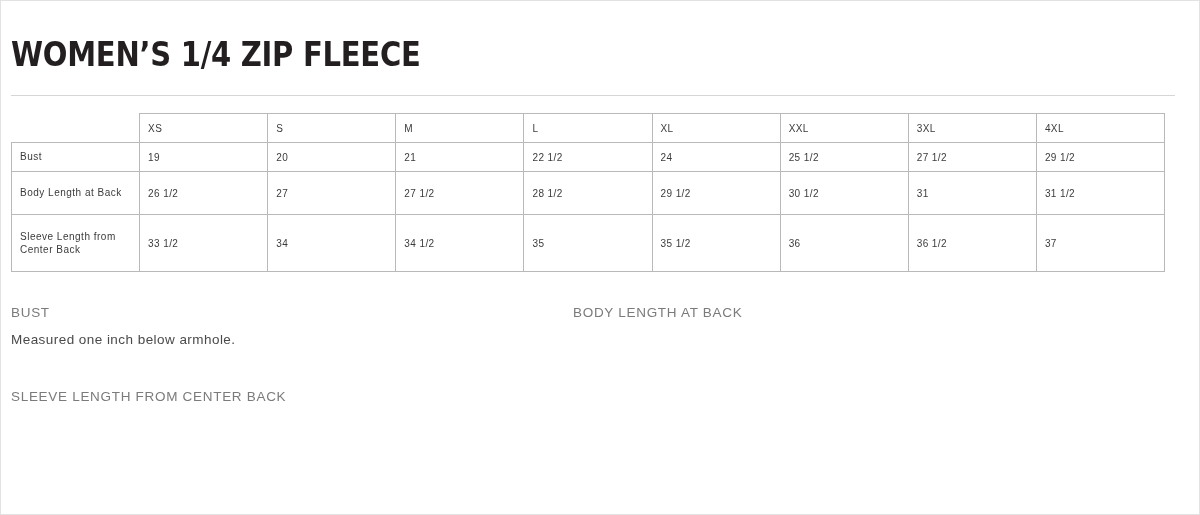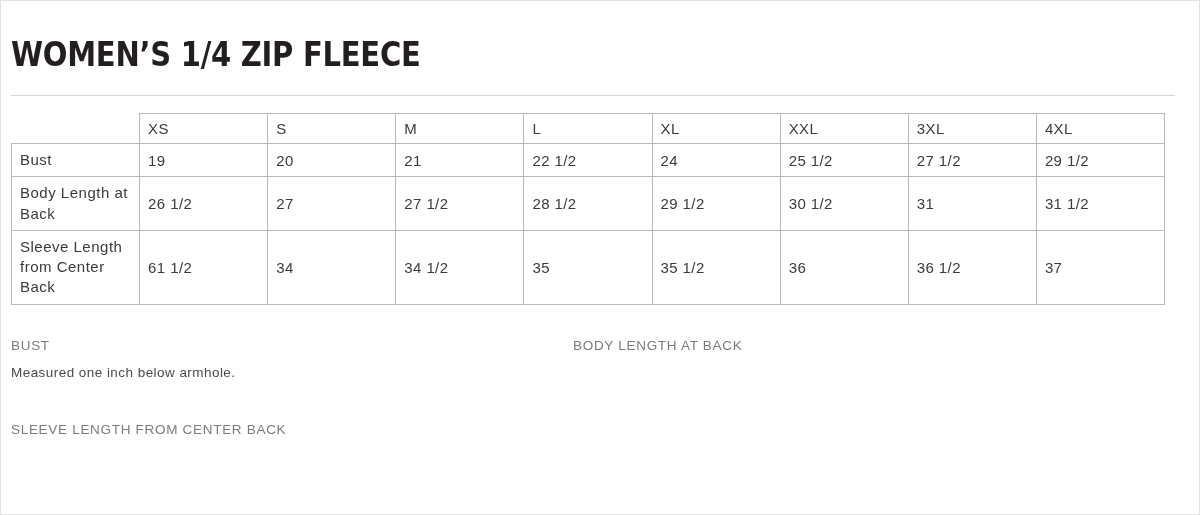--- a/index.html
+++ b/index.html
@@ -54,21 +54,21 @@
     letter-spacing: 1.6px;
     color: #6a6a6a;
   }
 
   
   table.sizes {
     margin-top: 17px;
     border-collapse: collapse;
     width: 1154px;
     table-layout: fixed;
-    font-size: 15px;
+    font-size: 10px;
     color: #3b3b3b;
   }
   table.sizes td, table.sizes th {
     border: 1px solid #b9b9b9;
     text-align: left;
     vertical-align: middle;
     padding: 6px 8px;
     font-weight: normal;
     letter-spacing: 0.4px;
   }
@@ -159,21 +159,21 @@
           <td>27</td>
           <td>27 1/2</td>
           <td>28 1/2</td>
           <td>29 1/2</td>
           <td>30 1/2</td>
           <td>31</td>
           <td>31 1/2</td>
         </tr>
         <tr class="r3">
           <th class="rowhead">Sleeve Length from Center Back</th>
-          <td>61 1/2</td>
+          <td>33 1/2</td>
           <td>34</td>
           <td>34 1/2</td>
           <td>35</td>
           <td>35 1/2</td>
           <td>36</td>
           <td>36 1/2</td>
           <td>37</td>
         </tr>
       </tbody>
     </table>

